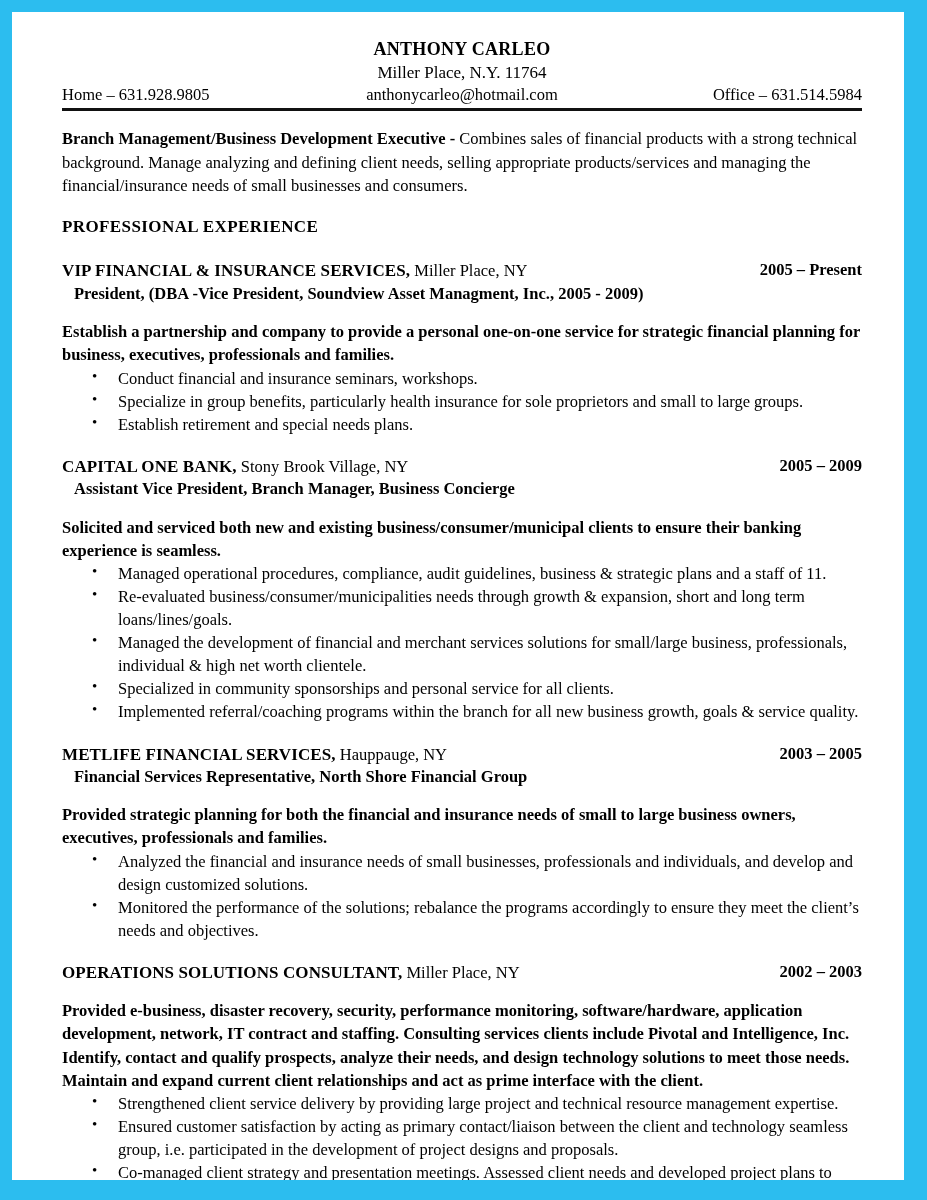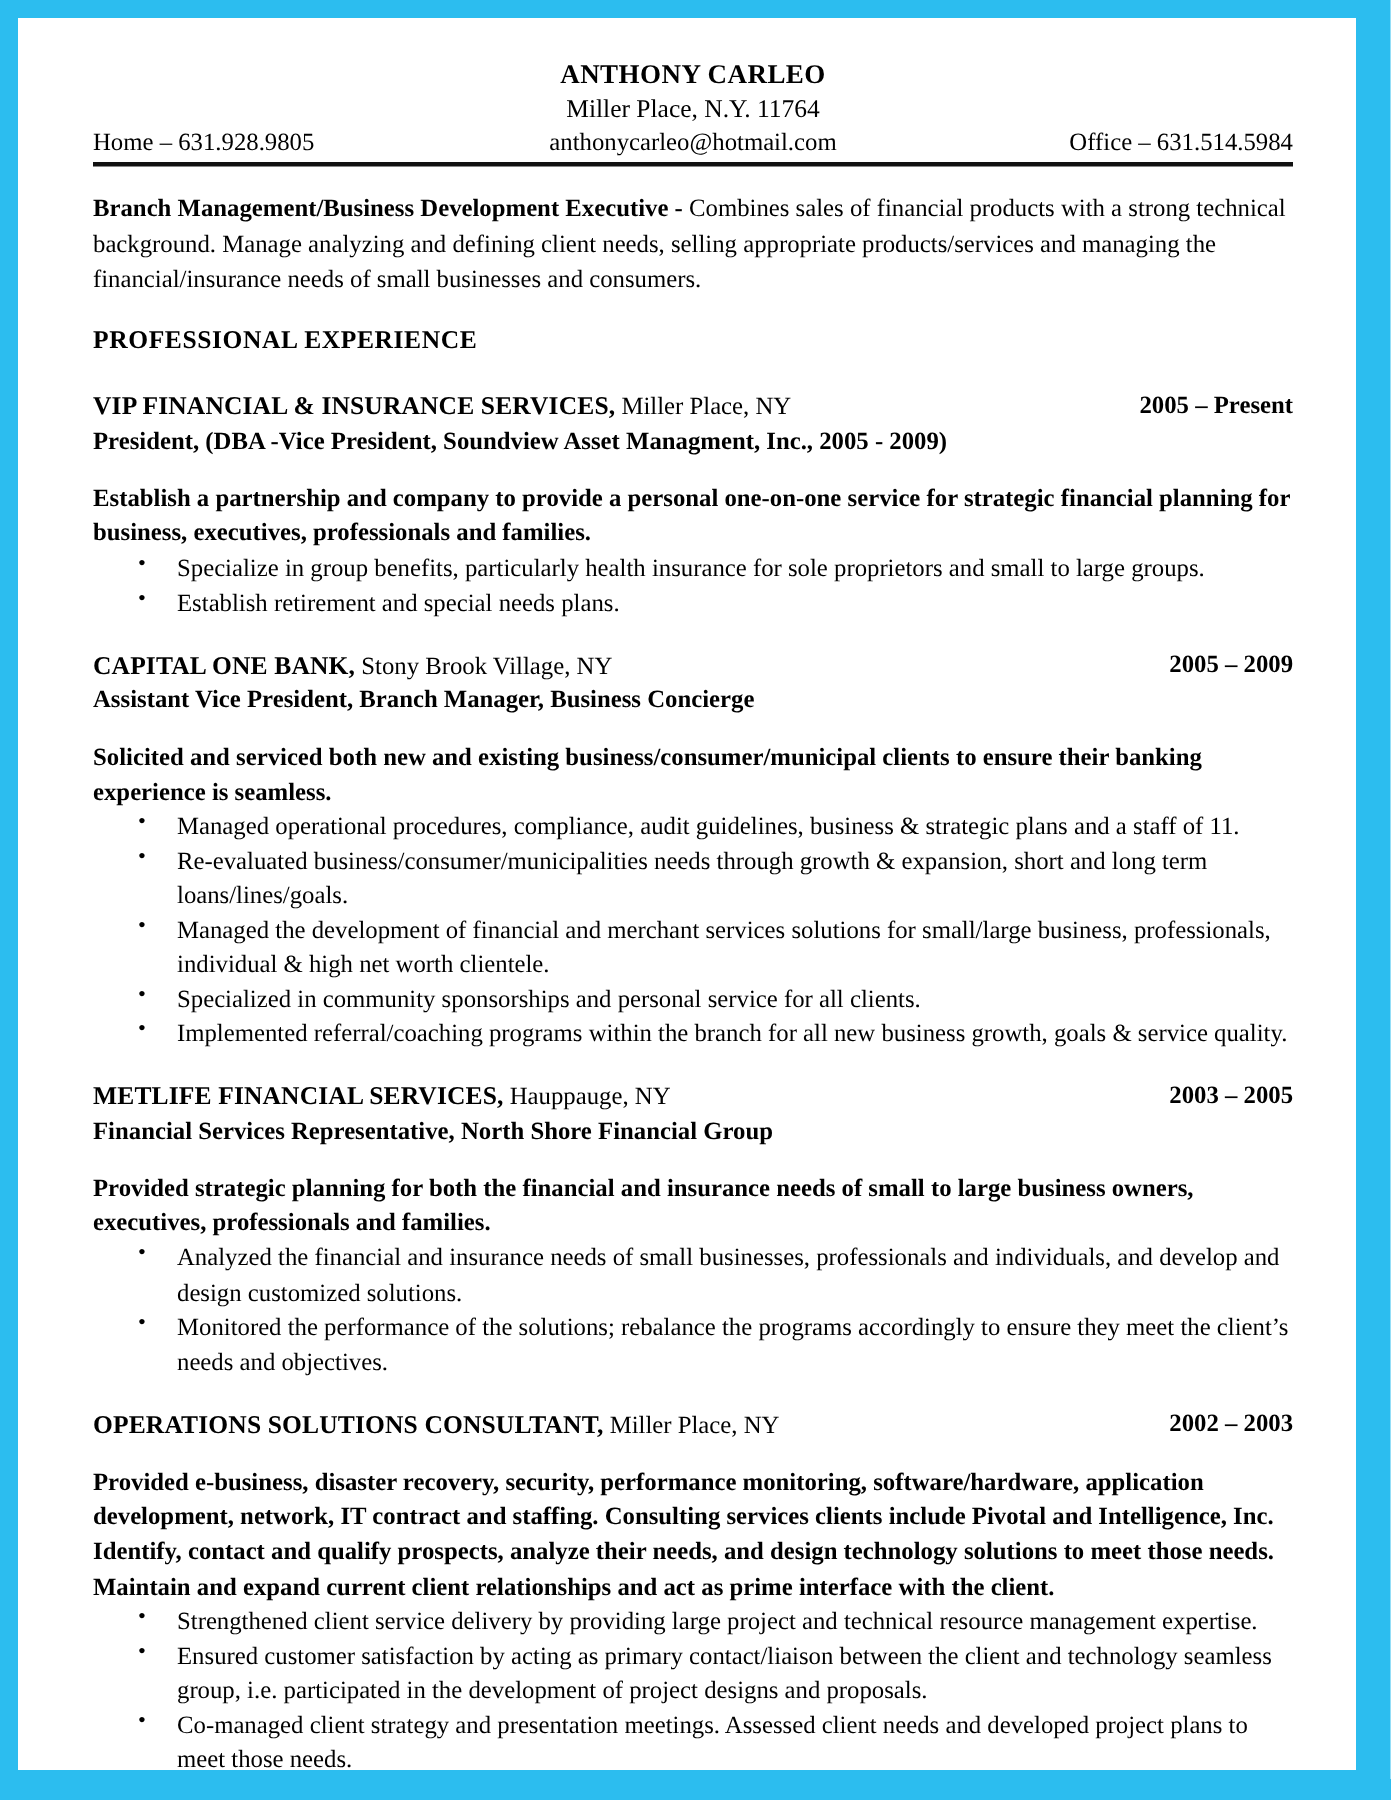--- a/index.html
+++ b/index.html
@@ -98,20 +98,21 @@
     right: 0;
     top: 0;
     font-weight: bold;
     font-size: 16.5px;
     white-space: nowrap;
   }
   .job-title {
     font-weight: bold;
     font-size: 16.5px;
     line-height: 1.36;
+    margin-left: 12px;
   }
 
   .job-desc {
     font-size: 16.5px;
     line-height: 1.40;
     margin-top: 15px;
     font-weight: bold;
   }
 
   ul.bullets {
@@ -155,20 +156,21 @@
     </div>
 
     <div class="section-heading">PROFESSIONAL EXPERIENCE</div>
 
     <div id="jobs">
         <div class="job">
           <div class="job-head"><span class="job-company">VIP FINANCIAL &amp; INSURANCE SERVICES,</span><span class="job-location"> Miller Place, NY</span><span class="job-dates">2005 – Present</span></div>
           <div class="job-title">President, (DBA -Vice President, Soundview Asset Managment, Inc., 2005 - 2009)</div>
           <div class="job-desc">Establish a partnership and company to provide a personal one-on-one service for strategic financial planning for business, executives, professionals and families.</div>
           <ul class="bullets">
+            <li>Conduct financial and insurance seminars, workshops.</li>
             <li>Specialize in group benefits, particularly health insurance for sole proprietors and small to large groups.</li>
             <li>Establish retirement and special needs plans.</li>
           </ul>
         </div>
         <div class="job">
           <div class="job-head"><span class="job-company">CAPITAL ONE BANK,</span><span class="job-location"> Stony Brook Village, NY</span><span class="job-dates">2005 – 2009</span></div>
           <div class="job-title">Assistant Vice President, Branch Manager, Business Concierge</div>
           <div class="job-desc">Solicited and serviced both new and existing business/consumer/municipal clients to ensure their banking experience is seamless.</div>
           <ul class="bullets">
             <li>Managed operational procedures, compliance, audit guidelines, business &amp; strategic plans and a staff of 11.</li>

